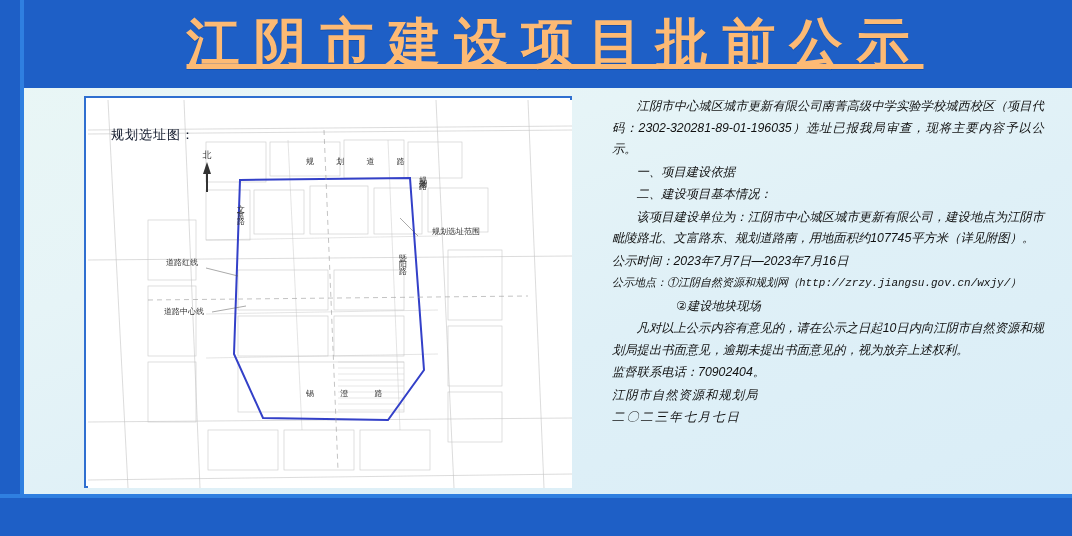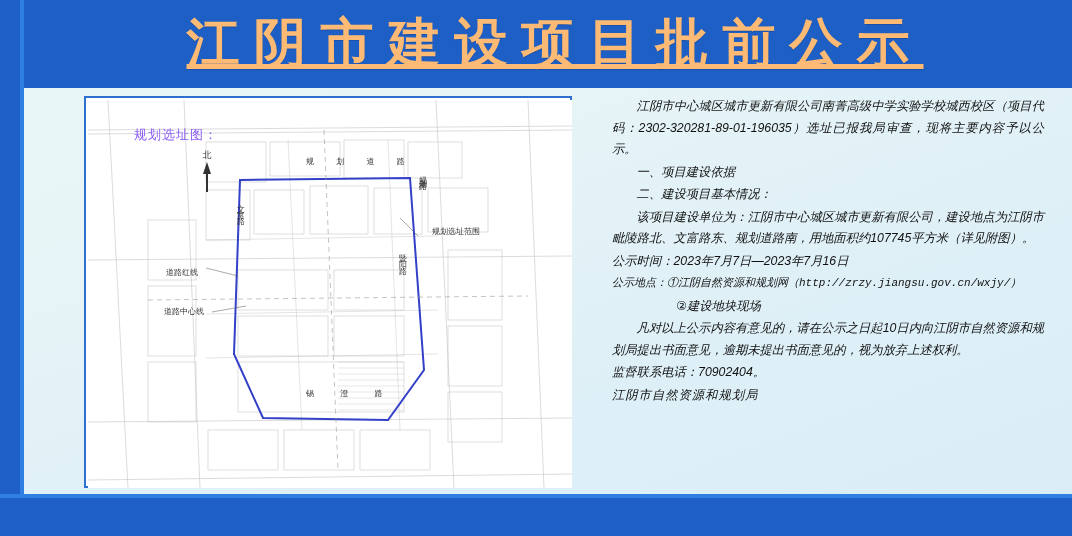--- a/index.html
+++ b/index.html
@@ -69,23 +69,22 @@
     left: 84px; top: 96px;
     width: 488px; height: 392px;
     background: #ffffff;
     border: 2px solid #2f6fd0;
     box-sizing: border-box;
   }
   .map-label {
     position: absolute;
     left: 25px; top: 28px;
     font-size: 13px;
-    color: #8b5cf6;
+    color: #0f172a;
     letter-spacing: 1px;
-    margin-left: 23px;
   }
   .map-canvas {
     position: absolute;
     left: 2px; top: 2px;
     width: 484px; height: 388px;
   }
   .north-arrow {
     position: absolute;
     left: 108px; top: 52px;
     width: 26px; height: 46px;
@@ -227,38 +226,39 @@
     </svg>
 
     <div class="map-label">规划选址图：</div>
 
     <div class="north-arrow">
       <span class="n-label">北</span>
       <span class="n-shape"></span>
       <span class="n-stem"></span>
     </div>
 
-    <div class="map-note" style="left:80px; top:169px;">道路红线</div>
+    <div class="map-note" style="left:80px; top:159px;">道路红线</div>
     <div class="map-note" style="left:78px; top:208px;">道路中心线</div>
     <div class="map-note" style="left:322px; top:128px;margin-left:24px;">规划选址范围</div>
     <div class="map-note" style="left:196px; top:58px; letter-spacing:10px;margin-left:24px;">规 划 道 路</div>
     <div class="map-note vert" style="left:148px; top:100px;">文 富 路</div>
     <div class="map-note" style="left:220px; top:290px; letter-spacing:12px;">锡 澄 路</div>
     <div class="map-note vert" style="left:310px; top:150px;">暨 阳 路</div>
     <div class="map-note vert" style="left:330px; top:72px;">规划道路</div>
   </div>
 
   <div class="text-panel">
     <p class="indent2">江阴市中心城区城市更新有限公司南菁高级中学实验学校城西校区（项目代码：2302-320281-89-01-196035）选址已报我局审查，现将主要内容予以公示。</p>
     <p class="indent2">一、项目建设依据</p>
     <p class="indent2">二、建设项目基本情况：</p>
     <p class="indent2">该项目建设单位为：江阴市中心城区城市更新有限公司，建设地点为江阴市毗陵路北、文富路东、规划道路南，用地面积约107745平方米（详见附图）。</p>
     <p>公示时间：2023年7月7日—2023年7月16日</p>
     <p class="mono-url">公示地点：①江阴自然资源和规划网（http://zrzy.jiangsu.gov.cn/wxjy/）</p>
     <p class="sub-line">②建设地块现场</p>
     <p class="indent2">凡对以上公示内容有意见的，请在公示之日起10日内向江阴市自然资源和规划局提出书面意见，逾期未提出书面意见的，视为放弃上述权利。</p>
     <p>监督联系电话：70902404。</p>
     <p class="sign">江阴市自然资源和规划局</p>
+    <p class="sign-date">二〇二三年七月七日</p>
   </div>
 
   <div class="bottom-band-inner"></div>
   <div class="bottom-band"></div>
 </div>
 
 </body></html>

